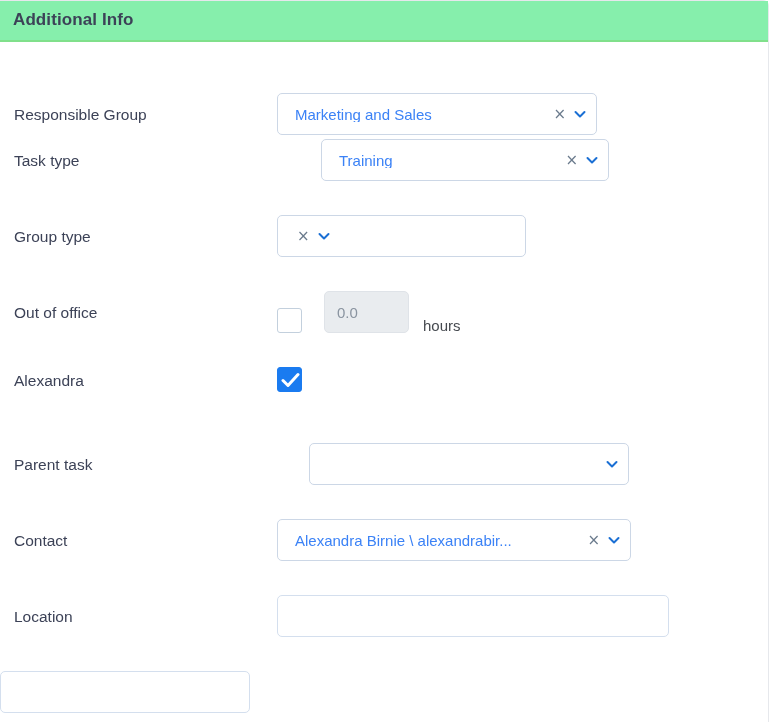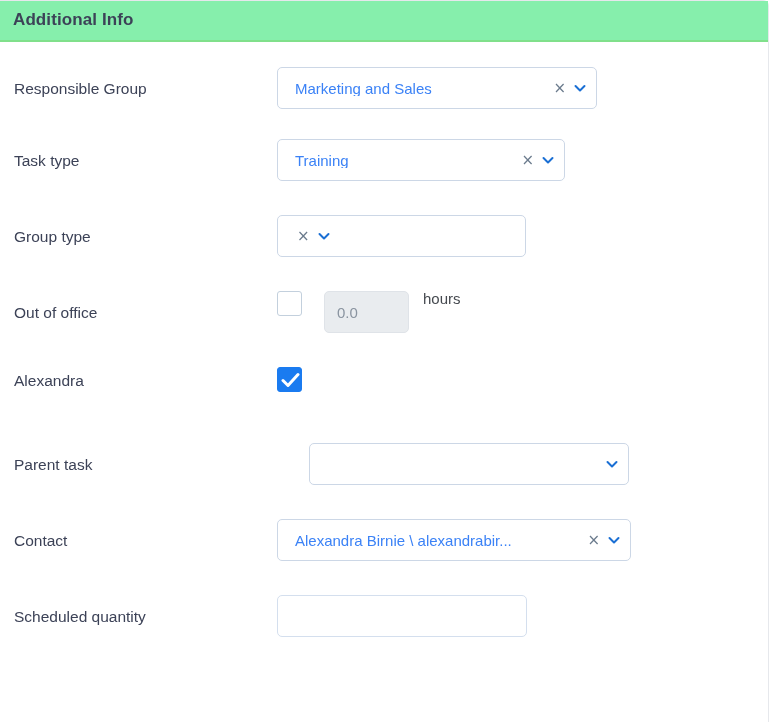--- a/index.html
+++ b/index.html
@@ -167,35 +167,35 @@
     padding: 0 12px;
     font-family: "Liberation Sans", sans-serif;
     outline: none;
   }
   .hours-label {
     font-size: 15px;
     color: #45494f;
     margin-left: 14px;
     line-height: 1;
   }
-  .ooo-group { display: flex; align-items: flex-start; }
+  .ooo-group { display: flex; align-items: flex-end; }
   .ooo-group .cbx { margin-right: 22px; }
 
   .row-responsible .field-label { padding-top: 14px; }
   .row-tasktype    .field-label { padding-top: 14px; }
   .row-worktype    .field-label { padding-top: 14px; }
   .row-ooo         .field-label { padding-top: 14px; }
   .row-important   .field-label { padding-top: 6px; }
   .row-parent      .field-label { padding-top: 14px; }
   .row-contact     .field-label { padding-top: 14px; }
   .row-location    .field-label { padding-top: 14px; }
   .row-quantity    .field-label { padding-top: 14px; }
 
-  .row-responsible { padding-top: 25px; min-height: 0; height: 97px; }
-  .row-tasktype    { height: 76px; }
+  .row-responsible { padding-top: 51px; min-height: 0; height: 97px; }
+  .row-tasktype    { height: 76px; gap: 44px; }
   .row-worktype    { height: 76px; }
   .row-ooo         { height: 76px; }
   .row-important   { height: 76px; }
   .row-parent      { height: 76px; gap: 32px; }
   .row-contact     { height: 76px; }
   .row-location    { height: 76px; }
   .row-quantity    { height: 76px; }
 
   .row-responsible .field-control,
   .row-tasktype .field-control,
@@ -298,22 +298,27 @@
         <div class="sel sel-contact">
           <span class="sel-value">Alexandra Birnie \ alexandrabir...</span>
           <span class="clear-x">×</span>
           <svg class="chev" viewBox="0 0 14 14">
               <path d="M2.5 5 L7 9.5 L11.5 5" fill="none" stroke="#1a6fd4" stroke-width="2" stroke-linecap="round" stroke-linejoin="round"></path>
             </svg>
         </div>
       </div>
     </div>
 
+    <div class="form-row row-location">
+      <div class="field-label">Location</div>
+      <div class="field-control">
+        <input class="txt txt-location" type="text" value="" style="">
+      </div>
+    </div>
 
     <div class="form-row row-quantity">
-      <div class="field-label">Scheduled quantity</div>
       <div class="field-control">
         <input class="txt txt-quantity" type="text" value="" style="">
       </div>
     </div>
 
   </div>
 </div>
 
 </body></html>

